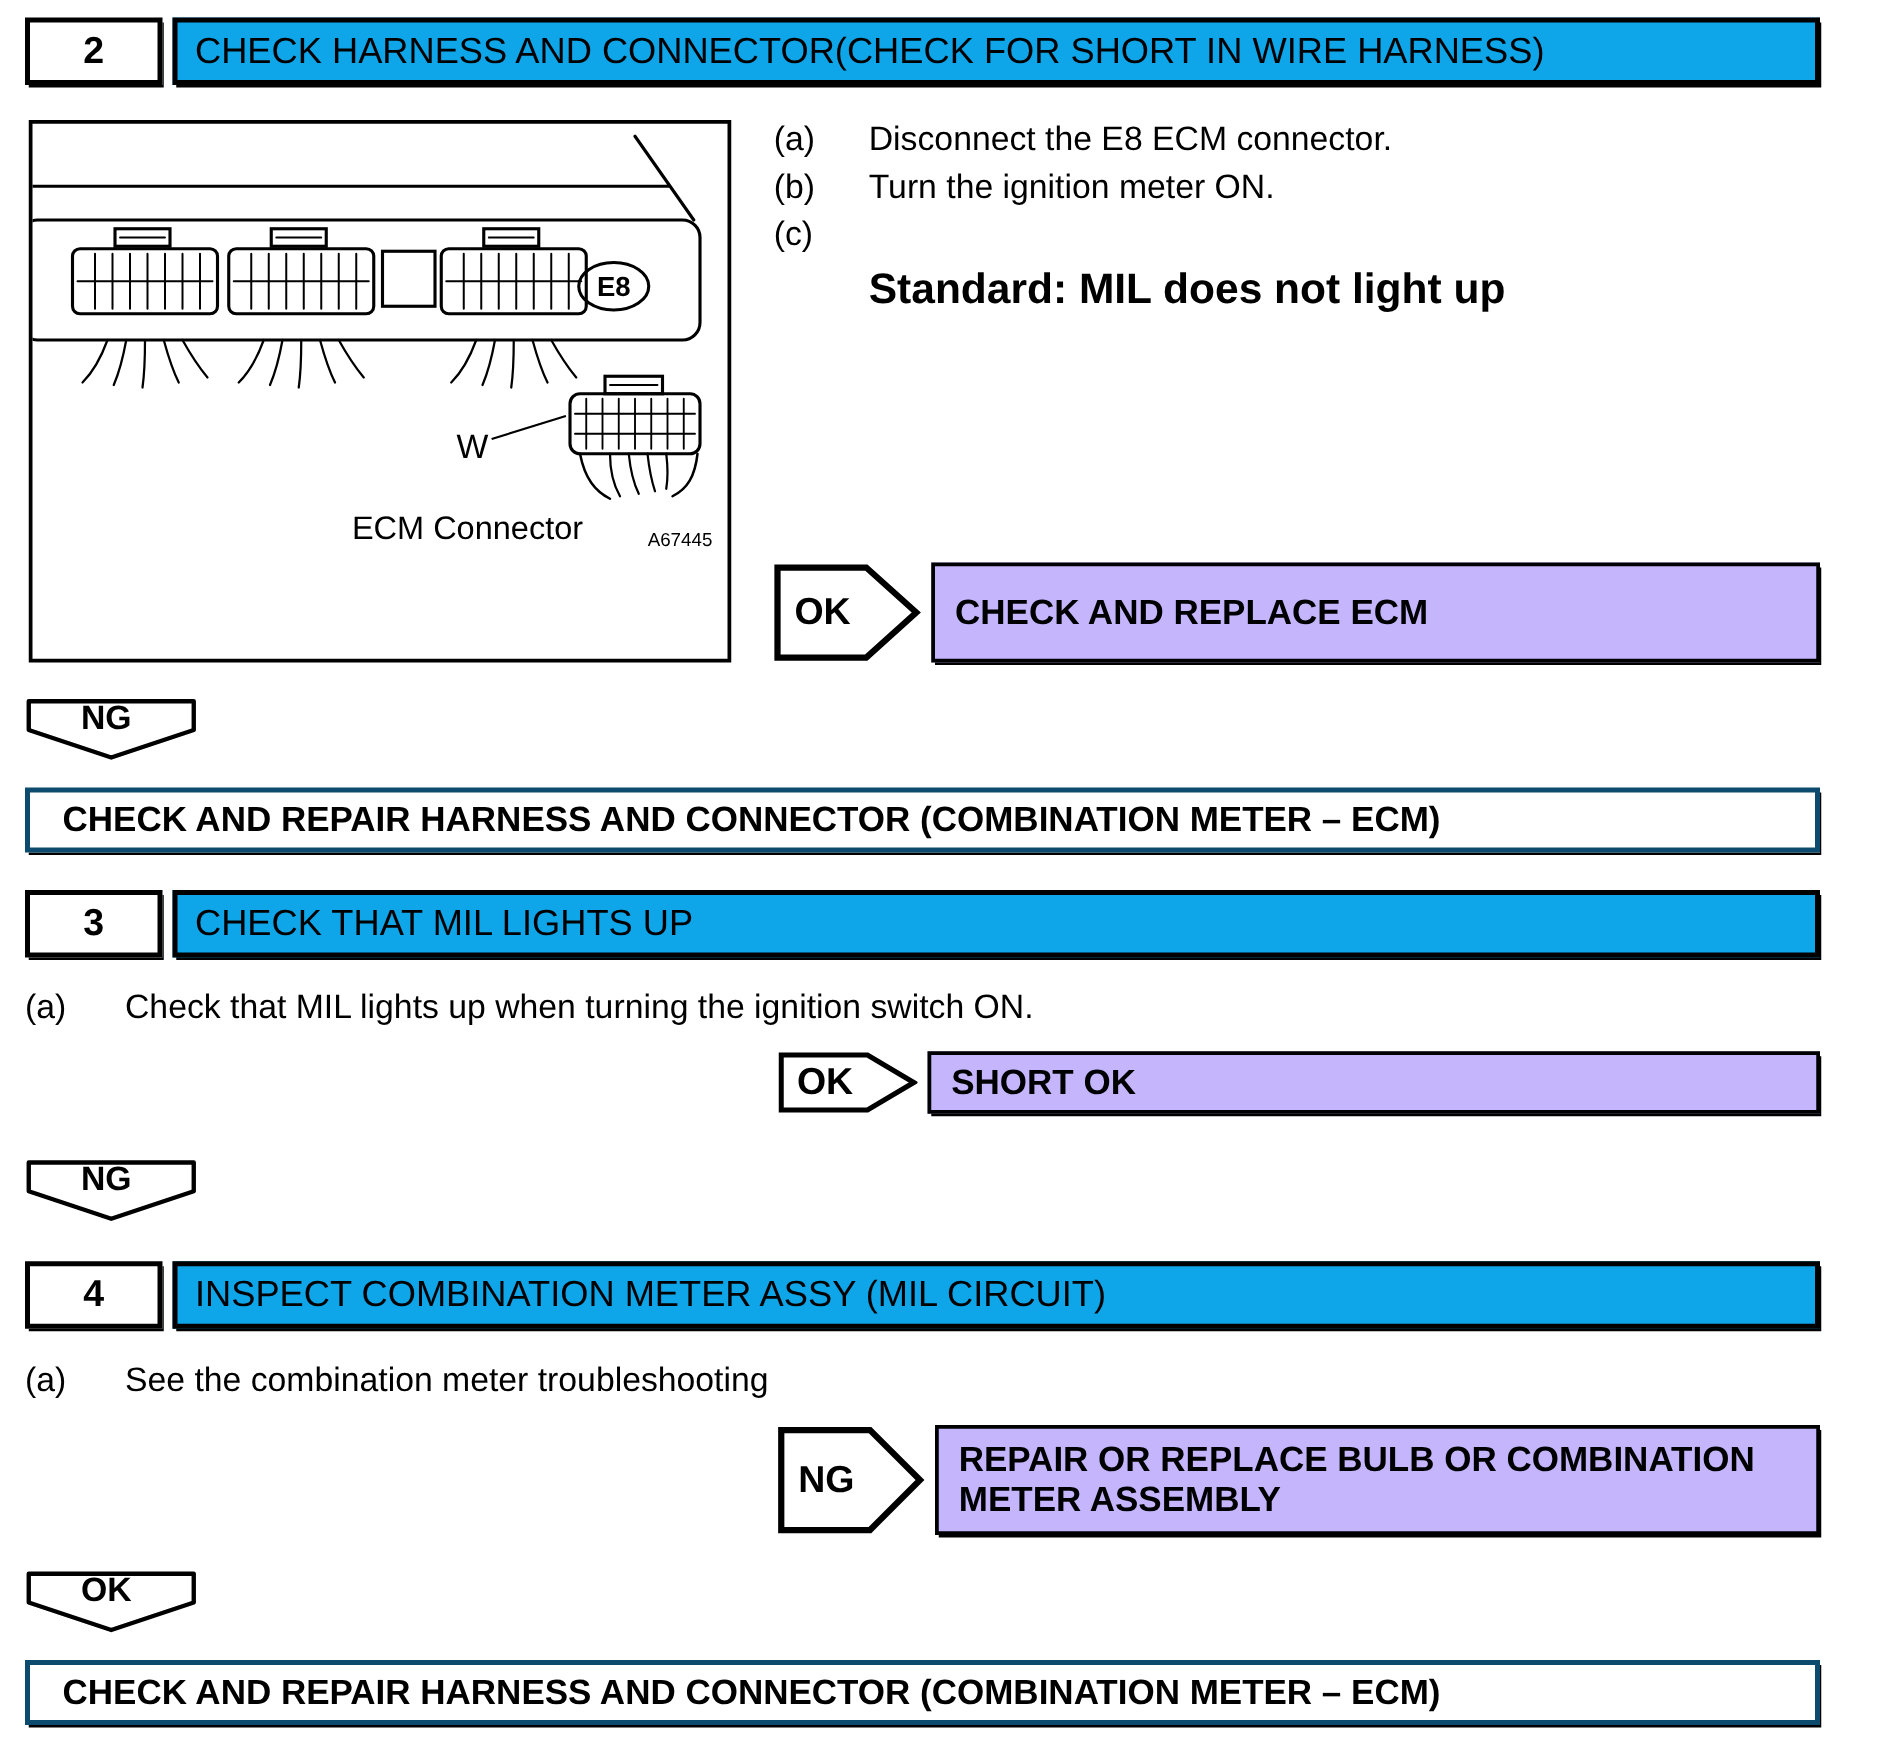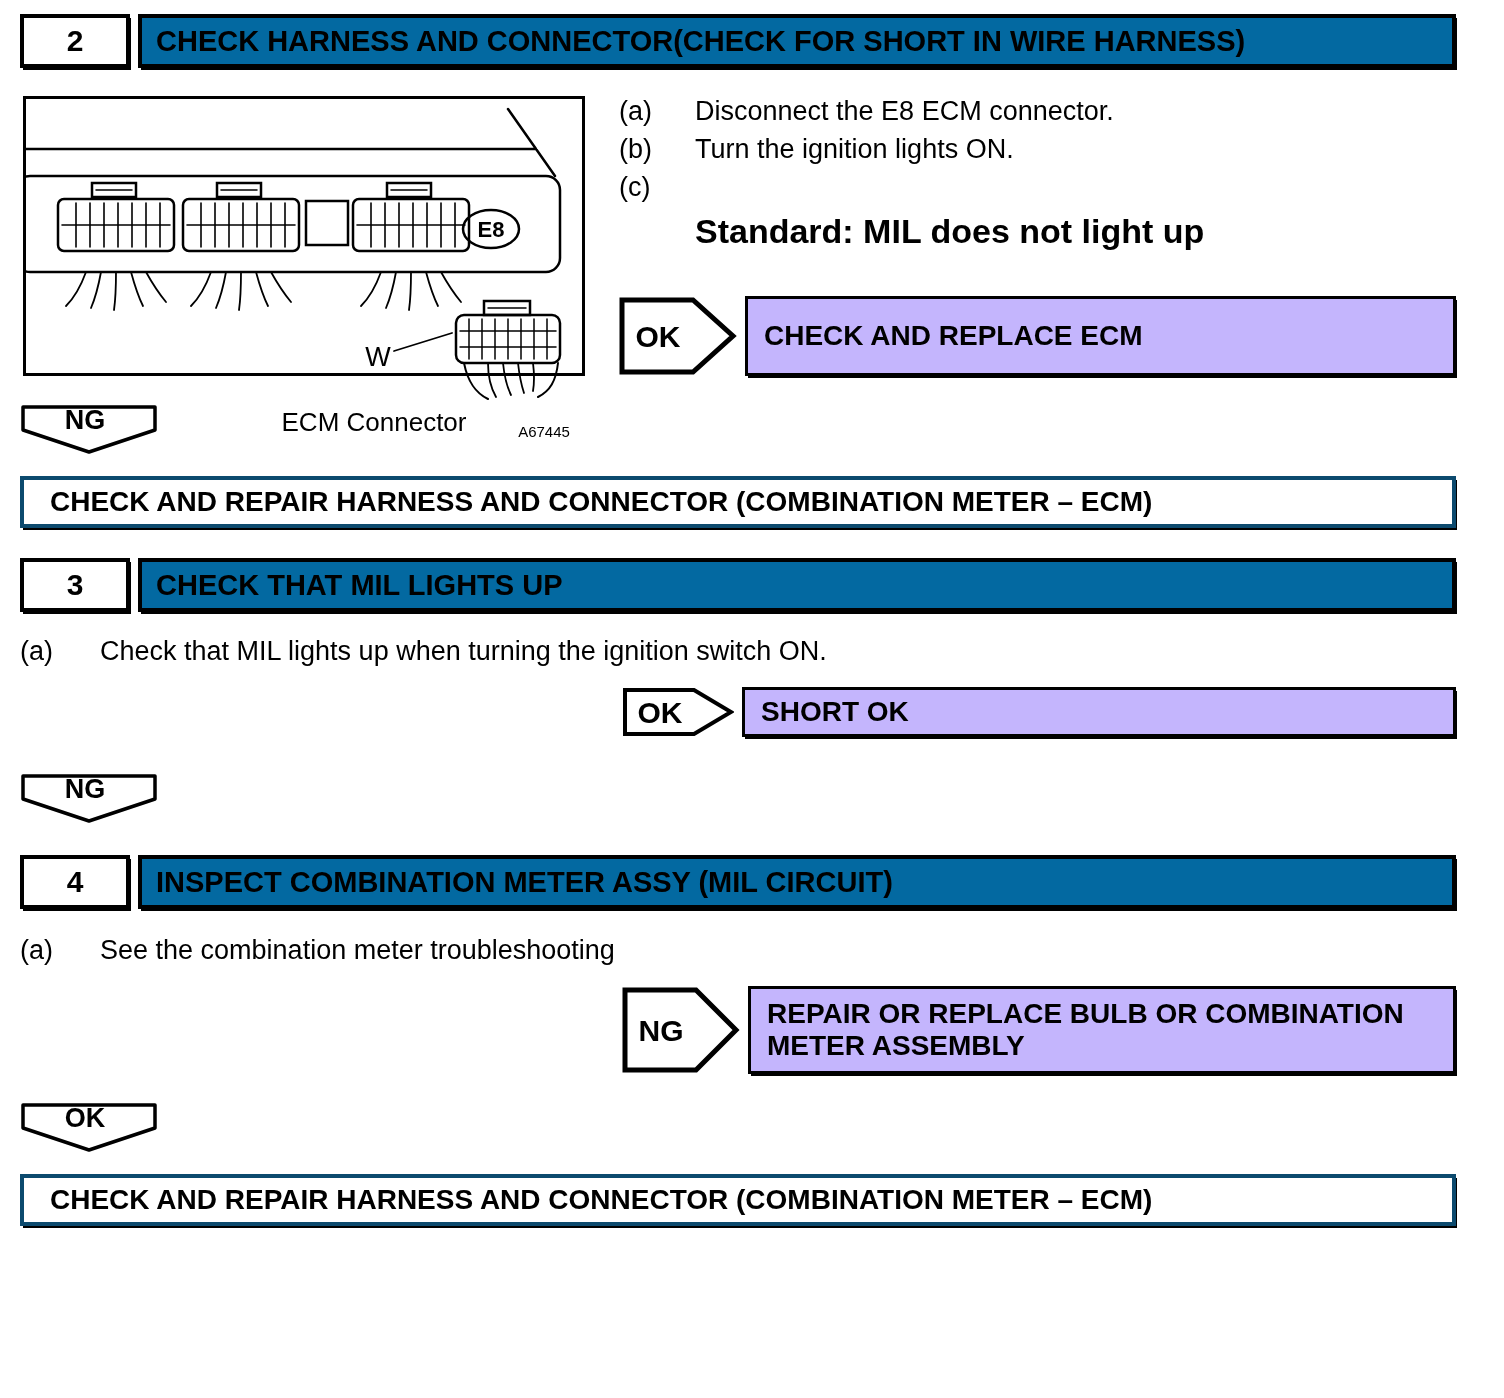--- a/index.html
+++ b/index.html
@@ -14,30 +14,30 @@
 
   
   .step-header { display:flex; gap:8px; margin:14px 48px 0 20px; height:54px; }
   .step-num {
     width:110px; border:4px solid #000; background:#fff;
     font-weight:bold; font-size:30px;
     display:flex; align-items:center; justify-content:center;
     box-shadow:2px 3px 0 -1px #000;
   }
   .step-title {
-    flex:1; border:4px solid #000; background:#0369a1;
-    font-weight:bold; font-size:29px;
+    flex:1; border:4px solid #000; background:#0ea5e9;
+    font-weight:normal; font-size:29px;
     display:flex; align-items:center; padding:0 14px;
     box-shadow:2px 3px 0 -1px #000;
     white-space:nowrap; overflow:hidden;
   }
 
   
   .fig-row { display:flex; margin:28px 48px 0 23px; }
-  .figure-box { width:562px; height:280px; border:3px solid #000; flex:none; background:#fff; }
+  .figure-box { width:562px; height:434px; border:3px solid #000; flex:none; background:#fff; }
   .fig-right { flex:1; margin-left:34px; display:flex; flex-direction:column; }
 
   .instr-grid { display:grid; grid-template-columns:76px 1fr; row-gap:7px; font-size:27px; }
   .instr-grid .idx { font-size:27px; }
   .standard { font-weight:bold; font-size:34px; margin-left:76px; margin-top:9px; }
 
   
   .decide-row { display:flex; align-items:stretch; }
   .decide-row.bottom { margin-top:auto; }
   .arrow-tag { flex:none; }
@@ -138,21 +138,21 @@
         <text class="fig-text fig-caption" x="348" y="332">ECM Connector</text>
         <text class="fig-text fig-id" x="518" y="338">A67445</text>
       </svg>
     </div>
 
     <div class="fig-right">
       <div class="instr-grid">
         <span class="idx">(a)</span>
         <span class="txt">Disconnect the E8 ECM connector.</span>
         <span class="idx">(b)</span>
-        <span class="txt">Turn the ignition lights ON.</span>
+        <span class="txt">Turn the ignition meter ON.</span>
         <span class="idx">(c)</span>
       </div>
       <div class="standard">Standard: MIL does not light up</div>
 
       <div class="decide-row bottom">
         <svg class="arrow-tag" viewBox="0 0 118 80" width="118" height="80">
           <polygon points="3,4 74,4 114,40 74,76 3,76" stroke-width="5"></polygon>
           <text x="39" y="40">OK</text>
         </svg>
         <div class="result-box">

